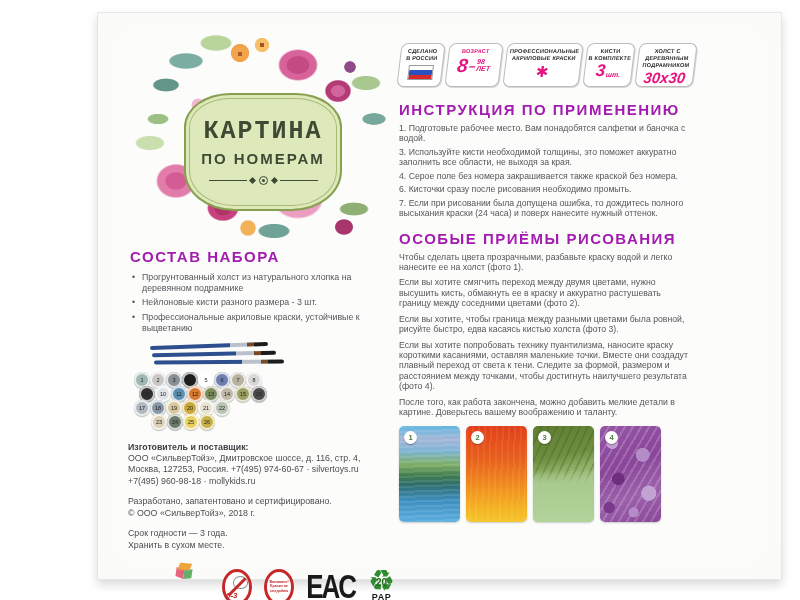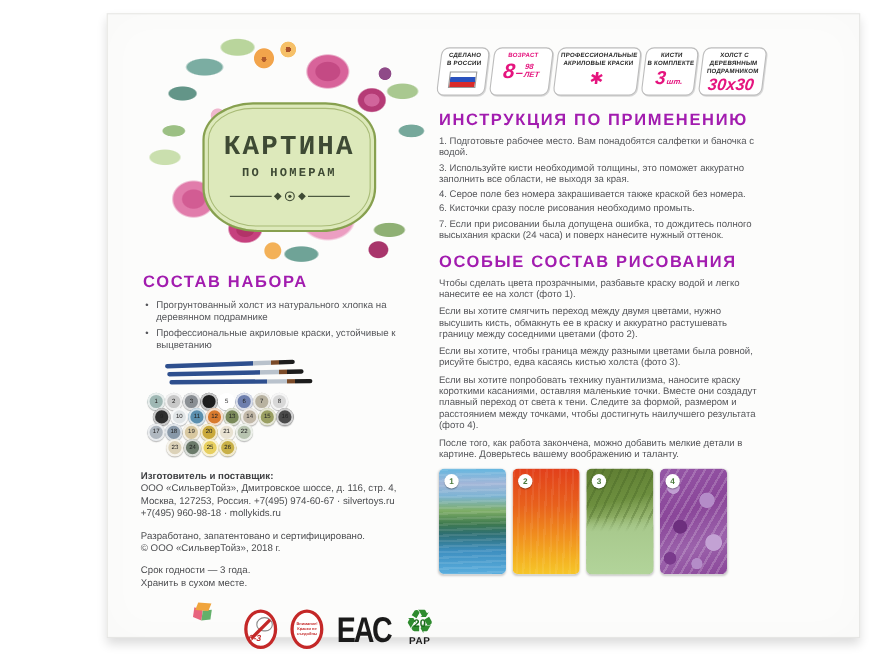--- a/index.html
+++ b/index.html
@@ -39,21 +39,21 @@
       radial-gradient(ellipse 24px 11px at 146px 208px,#6fa397 0 60%,transparent 68%),
       radial-gradient(ellipse 22px 10px at 226px 186px,#8fb074 0 60%,transparent 68%),
       radial-gradient(ellipse 14px 12px at 216px 204px,#a8356b 0 60%,transparent 68%);
   }
   .frame{position:absolute;left:56px;top:70px;width:154px;height:114px;background:#dde9bb;
     border:2.5px solid #87a04f;border-radius:46px 46px 50px 50px / 34px 34px 40px 40px;
     box-shadow:inset 0 0 0 3px #dde9bb, inset 0 0 0 4px #a8bb76;
     display:flex;flex-direction:column;align-items:center;justify-content:center;}
   .ttl1{font-family:Liberation Mono, monospace;font-weight:bold;font-size:25px;
     letter-spacing:2px;color:#3e4a34;line-height:1;}
-  .ttl2{font-family:Liberation Mono, monospace;font-weight:bold;font-size:11px;
+  .ttl2{font-family:Liberation Sans, sans-serif;font-weight:bold;font-size:15px;
     letter-spacing:2px;color:#3e4a34;margin-top:7px;line-height:1;}
   .orn{display:flex;align-items:center;margin-top:10px;}
   .orn .ln{width:38px;height:1px;background:#3e4a34;}
   .orn .dm{width:5px;height:5px;background:#3e4a34;transform:rotate(45deg);margin:0 3px;}
   .orn .ct{width:7px;height:7px;border-radius:50%;border:1px solid #3e4a34;margin:0 1px;
     display:flex;align-items:center;justify-content:center;}
   .orn .ct i{width:3px;height:3px;border-radius:50%;background:#3e4a34;}
 
   .h-maroon{font-size:15px;font-weight:bold;color:#a21caf;letter-spacing:1.5px;line-height:1;}
   .kit-h{margin:10px 0 8px 2px;}
@@ -183,20 +183,21 @@
               </span>
               <span class="dm"></span>
               <span class="ln"></span>
           </div>
         </div>
       </div>
 
       <div class="h-maroon kit-h">СОСТАВ НАБОРА</div>
       <ul class="kit-list">
         <li>Прогрунтованный холст из натурального хлопка на деревянном подрамнике</li>
+        <li>Нейлоновые кисти разного размера - 3 шт.</li>
         <li>Профессиональные акриловые краски, устойчивые к выцветанию</li>
       </ul>
 
       <div class="brushes">
         <div class="brush b1"></div>
         <div class="brush b2"></div>
         <div class="brush b3"></div>
       </div>
 
       <div class="pots">
@@ -310,21 +311,21 @@
 
       <div class="h-maroon instr-h">ИНСТРУКЦИЯ ПО ПРИМЕНЕНИЮ</div>
       <div class="steps">
         <p>1. Подготовьте рабочее место. Вам понадобятся салфетки и баночка с водой.</p>
         <p>3. Используйте кисти необходимой толщины, это поможет аккуратно заполнить все области, не выходя за края.</p>
         <p>4. Серое поле без номера закрашивается также краской без номера.</p>
         <p>6. Кисточки сразу после рисования необходимо промыть.</p>
         <p>7. Если при рисовании была допущена ошибка, то дождитесь полного высыхания краски (24 часа) и поверх нанесите нужный оттенок.</p>
       </div>
 
-      <div class="h-maroon tech-h">ОСОБЫЕ СОСТАВ РИСОВАНИЯ</div>
+      <div class="h-maroon tech-h">ОСОБЫЕ ПРИЁМЫ РИСОВАНИЯ</div>
       <div class="tech">
         <p>Чтобы сделать цвета прозрачными, разбавьте краску водой и легко нанесите ее на холст (фото 1).</p>
         <p>Если вы хотите смягчить переход между двумя цветами, нужно высушить кисть, обмакнуть ее в краску и аккуратно растушевать границу между соседними цветами (фото 2).</p>
         <p>Если вы хотите, чтобы граница между разными цветами была ровной, рисуйте быстро, едва касаясь кистью холста (фото 3).</p>
         <p>Если вы хотите попробовать технику пуантилизма, наносите краску короткими касаниями, оставляя маленькие точки. Вместе они создадут плавный переход от света к тени. Следите за формой, размером и расстоянием между точками, чтобы достигнуть наилучшего результата (фото 4).</p>
         <p>После того, как работа закончена, можно добавить мелкие детали в картине. Доверьтесь вашему воображению и таланту.</p>
       </div>
 
       <div class="photos">
         <div class="photo ph1">

